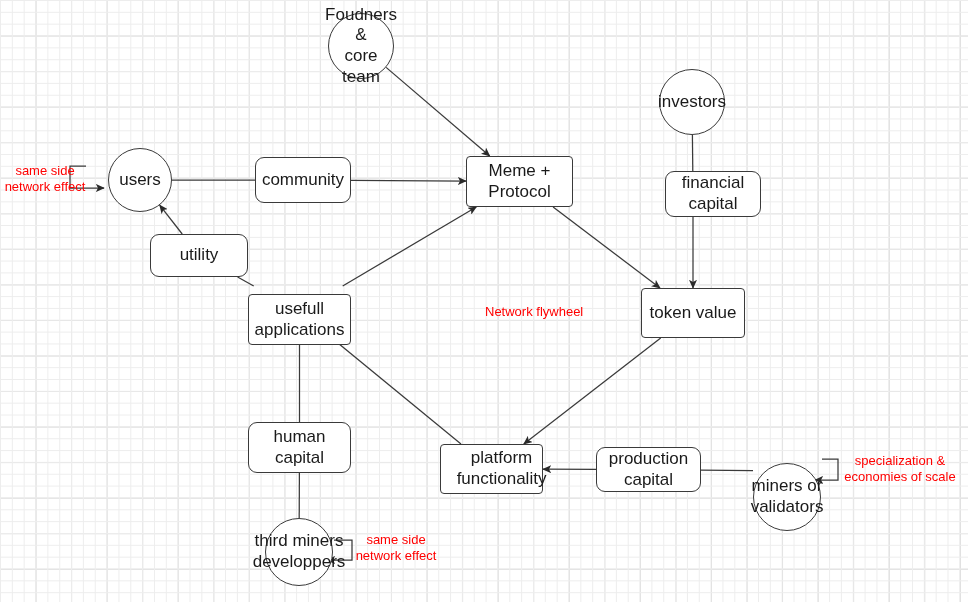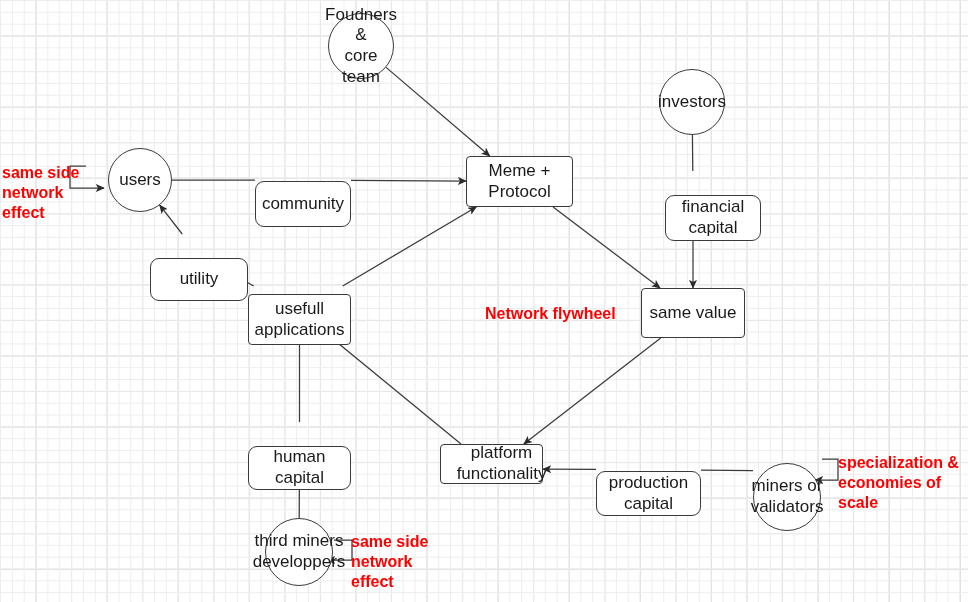--- a/index.html
+++ b/index.html
@@ -45,31 +45,30 @@
     display: flex;
     align-items: center;
     justify-content: center;
     text-align: center;
     color: #1a1a1a;
     font-size: 17px;
     line-height: 1.22;
     z-index: 5;
   }
   .node.rect      { border-radius: 4px; }
-  .node.rounded   { border-radius: 9px; margin-top: 24px; }
+  .node.rounded   { border-radius: 9px; }
   .node.circle    { border-radius: 50%; }
   .ann {
     position: absolute;
     color: #ff0000;
-    font-size: 16px;
+    font-size: 13px;
     line-height: 1.25;
-    text-align: left;
+    text-align: center;
     white-space: pre-line;
     z-index: 6;
-    font-weight: bold;
   }
 </style>
 </head>
 <body>
 
 <div id="canvas">
 
   <svg id="edges" viewBox="0 0 968 602" xmlns="http://www.w3.org/2000/svg">
     <defs>
       <marker id="arrowhead" markerWidth="9" markerHeight="8" refX="8.2" refY="4" orient="auto" markerUnits="userSpaceOnUse">
@@ -122,26 +121,26 @@
       <div class="node rounded" style="left: 665px; top: 171px; width: 96px; height: 46px;">
         <span style="white-space: pre-line;">financial capital</span>
       </div>
       <div class="node rounded" style="left: 150px; top: 234px; width: 98px; height: 43px;">
         <span style="white-space: pre-line;">utility</span>
       </div>
       <div class="node rect" style="left: 248px; top: 294px; width: 103px; height: 51px;">
         <span style="white-space: pre-line;">usefull applications</span>
       </div>
       <div class="node rect" style="left: 641px; top: 288px; width: 104px; height: 50px;">
-        <span style="white-space: pre-line;">same value</span>
+        <span style="white-space: pre-line;">token value</span>
       </div>
-      <div class="node rounded" style="left: 248px; top: 422px; width: 103px; height: 44px;">
+      <div class="node rounded" style="left: 248px; top: 422px; width: 103px; height: 51px;">
         <span style="white-space: pre-line;">human capital</span>
       </div>
-      <div class="node rect" style="left: 440px; top: 444px; width: 103px; height: 40px; padding-left: 20px;">
+      <div class="node rect" style="left: 440px; top: 444px; width: 103px; height: 50px; padding-left: 20px;">
         <span style="white-space: pre-line;">platform functionality</span>
       </div>
       <div class="node rounded" style="left: 596px; top: 447px; width: 105px; height: 45px;">
         <span style="white-space: pre-line;">production capital</span>
       </div>
       <div class="node circle" style="left: 753px; top: 463px; width: 68px; height: 68px;">
         <span style="white-space: pre-line;">miners or
 validators</span>
       </div>
       <div class="node circle" style="left: 265px; top: 518px; width: 68px; height: 68px;">

